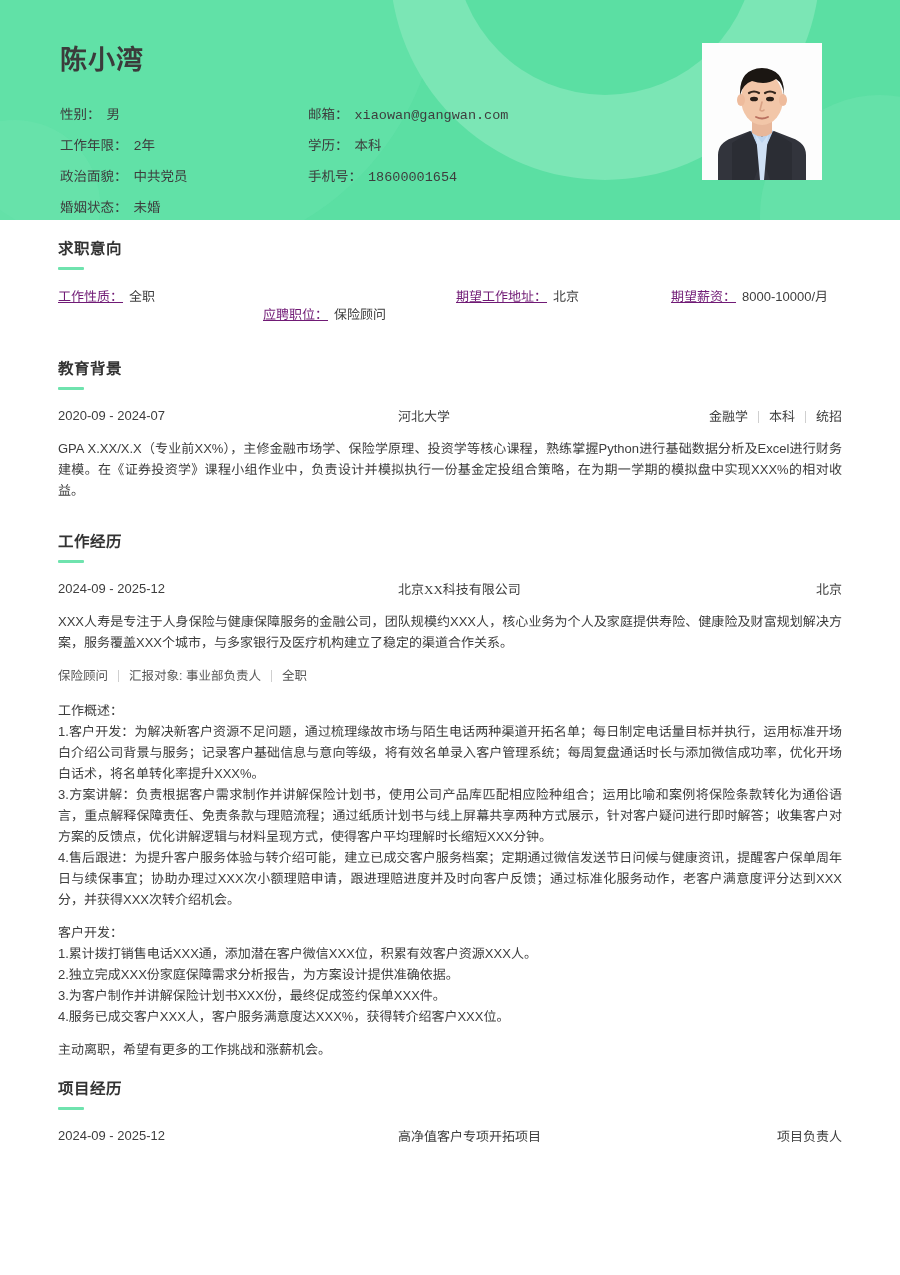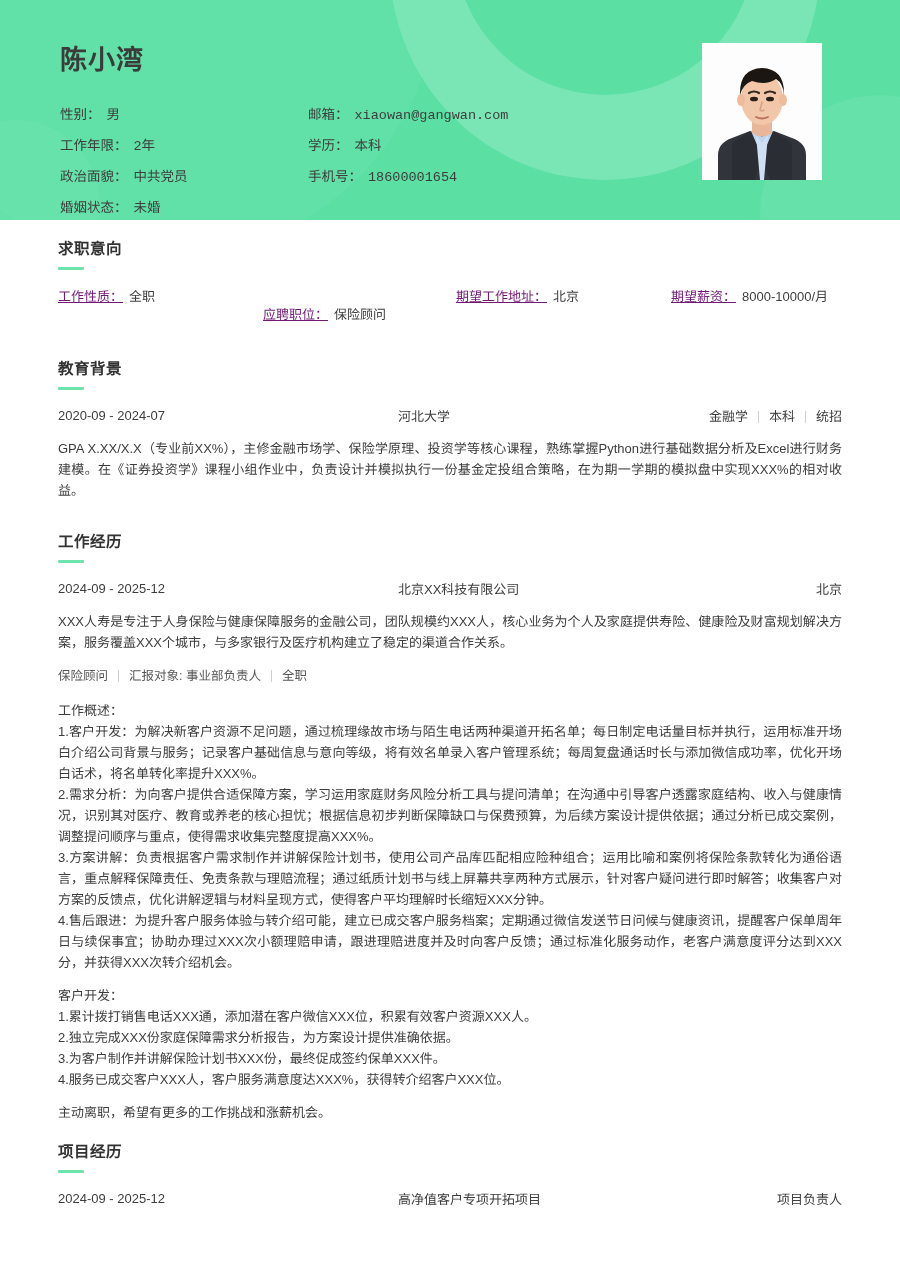--- a/index.html
+++ b/index.html
@@ -96,21 +96,21 @@
 
   
   .entry-head {
     display:flex;
     align-items:center;
     font-size:13px;
     color:#3d3d3d;
     margin-bottom:13px;
   }
   .eh-date { flex:0 0 340px; }
-  .eh-mid  { flex:0 0 250px; text-align:left; }
+  .eh-mid  { flex:0 0 250px; text-align:left;font-family:Liberation Serif, serif; }
   .eh-right{ flex:1 1 auto; text-align:right; }
 
   .tagline { display:inline-flex; align-items:center; }
   .tagline span { white-space:nowrap; }
   .tag-sep {
     display:inline-block;
     width:1px;
     height:12px;
     background:#cfcfcf;
     margin:0 10px;
@@ -275,21 +275,20 @@
         <span>保险顾问</span>
         <i class="tag-sep"></i>
         <span>汇报对象: 事业部负责人</span>
         <i class="tag-sep"></i>
         <span>全职</span>
       </div>
 
       <div class="list-block">
         <p>工作概述：</p>
         <p>1.客户开发：为解决新客户资源不足问题，通过梳理缘故市场与陌生电话两种渠道开拓名单；每日制定电话量目标并执行，运用标准开场白介绍公司背景与服务；记录客户基础信息与意向等级，将有效名单录入客户管理系统；每周复盘通话时长与添加微信成功率，优化开场白话术，将名单转化率提升XXX%。</p>
-        <p>2.需求分析：为向客户提供合适保障方案，学习运用家庭财务风险分析工具与提问清单；在沟通中引导客户透露家庭结构、收入与健康情况，识别其对医疗、教育或养老的核心担忧；根据信息初步判断保障缺口与保费预算，为后续方案设计提供依据；通过分析已成交案例，调整提问顺序与重点，使得需求收集完整度提高XXX%。</p>
         <p>3.方案讲解：负责根据客户需求制作并讲解保险计划书，使用公司产品库匹配相应险种组合；运用比喻和案例将保险条款转化为通俗语言，重点解释保障责任、免责条款与理赔流程；通过纸质计划书与线上屏幕共享两种方式展示，针对客户疑问进行即时解答；收集客户对方案的反馈点，优化讲解逻辑与材料呈现方式，使得客户平均理解时长缩短XXX分钟。</p>
         <p>4.售后跟进：为提升客户服务体验与转介绍可能，建立已成交客户服务档案；定期通过微信发送节日问候与健康资讯，提醒客户保单周年日与续保事宜；协助办理过XXX次小额理赔申请，跟进理赔进度并及时向客户反馈；通过标准化服务动作，老客户满意度评分达到XXX分，并获得XXX次转介绍机会。</p>
       </div>
 
       <div class="spacer-sm"></div>
 
       <div class="list-block">
         <p>客户开发：</p>
         <p>1.累计拨打销售电话XXX通，添加潜在客户微信XXX位，积累有效客户资源XXX人。</p>
         <p>2.独立完成XXX份家庭保障需求分析报告，为方案设计提供准确依据。</p>

